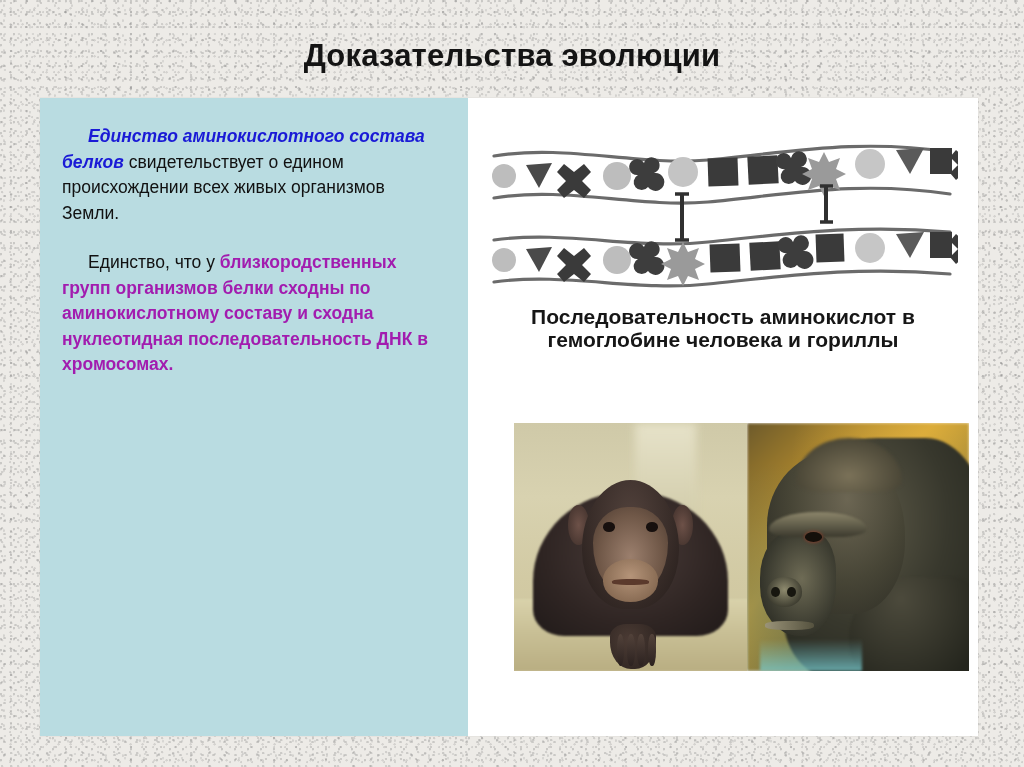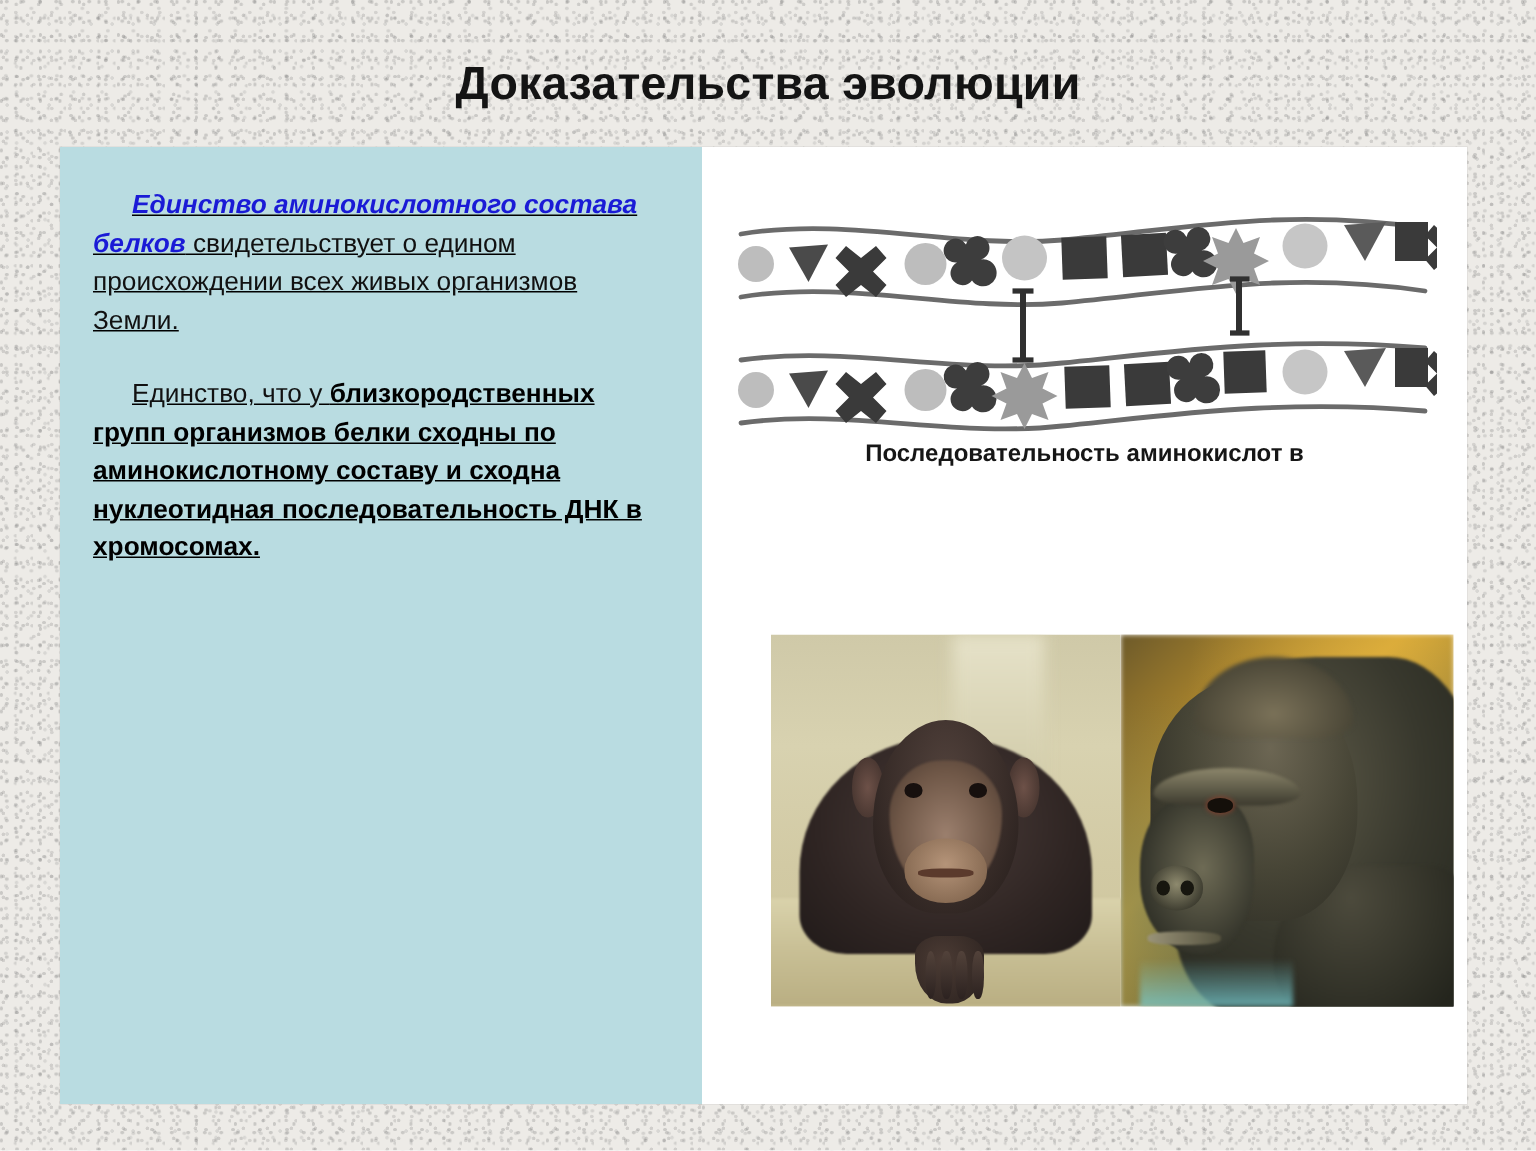--- a/index.html
+++ b/index.html
@@ -52,21 +52,20 @@
   
   #content-card {
     position: absolute;
     left: 40px;
     top: 98px;
     width: 938px;
     height: 638px;
     background: #ffffff;
     display: flex;
     box-shadow: 0 0 0 0.5px rgba(0,0,0,.06);
-    text-decoration: underline;
   }
 
   
   #text-panel {
     width: 428px;
     height: 100%;
     background: #b9dce1;
     box-sizing: border-box;
     padding: 26px 26px 0 22px;
   }
@@ -78,21 +77,21 @@
     margin: 0 0 24px 0;
     font-family: "Liberation Sans", sans-serif;
   }
   .para:last-child { margin-bottom: 0; }
   .hl-italic {
     color: #1a1ad6;
     font-style: italic;
     font-weight: bold;
   }
   .hl-blue {
-    color: #000000;
+    color: #a21caf;
     font-weight: bold;
   }
 
   
   #media-panel {
     flex: 1;
     height: 100%;
     position: relative;
     background: #ffffff;
   }
@@ -103,24 +102,24 @@
     left: 18px;
     top: 38px;
     width: 472px;
     height: 152px;
   }
 
   
   #diagram-caption {
     position: absolute;
     left: 20px;
-    top: 193px;
+    top: 207px;
     width: 470px;
     text-align: center;
-    font-size: 16px;
+    font-size: 21px;
     font-weight: bold;
     line-height: 23px;
     color: #161616;
     font-family: "Liberation Sans", sans-serif;
   }
 
   
   #photo-strip {
     position: absolute;
     left: 46px;
@@ -357,20 +356,21 @@
         <rect x="330" y="98" width="28" height="28" fill="#3a3a3a" transform="rotate(-2 344 112)"></rect>
         <circle cx="384" cy="112" r="15" fill="#c6c6c6"></circle>
         <polygon points="410,98 438,96 424,122" fill="#5a5a5a"></polygon>
         <rect x="444" y="96" width="22" height="26" fill="#3a3a3a"></rect>
         <path d="M470,98 l8,7 l8,-7 l6,7 l-8,8 l8,8 l-6,7 l-8,-7 l-8,7 l-6,-7 l8,-8 l-8,-8 z" fill="#3a3a3a"></path>
       </g>
     </svg>
 
     <div id="diagram-caption">
       <span>Последовательность аминокислот в</span><br>
+      <span>гемоглобине человека и гориллы</span>
     </div>
 
     <div id="photo-strip">
 
       <div class="photo" id="photo-chimpanzee">
         <div class="chimp-bg"></div>
         <div class="chimp-blur-post"></div>
         <div class="chimp-ledge"></div>
         <div class="chimp-body"></div>
         <div class="chimp-ear left"></div>

